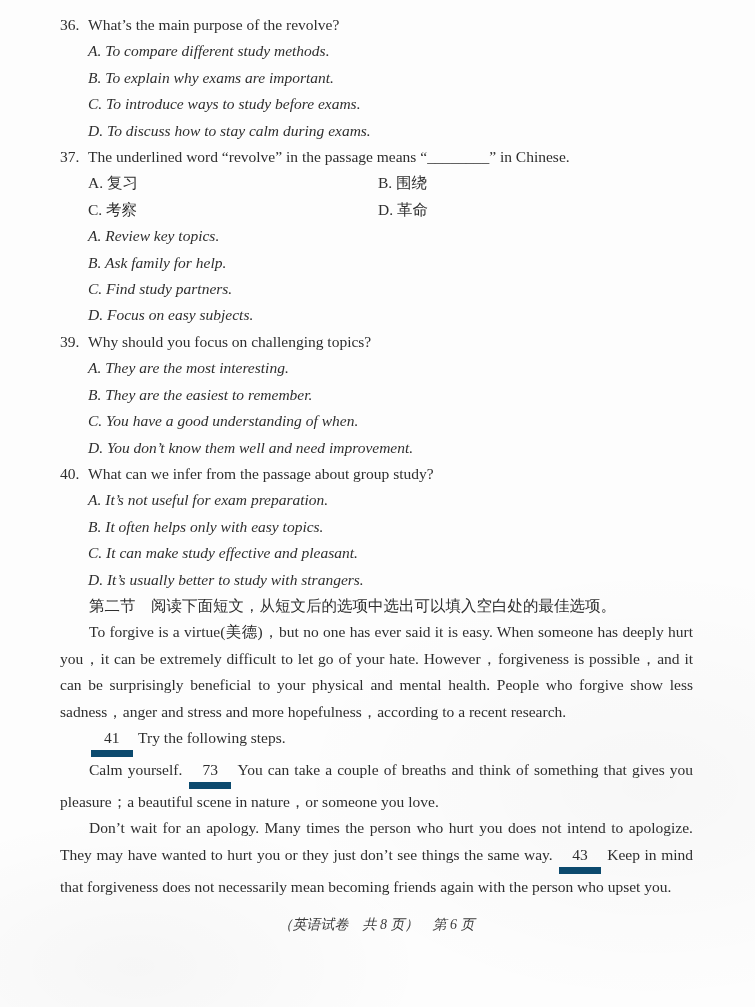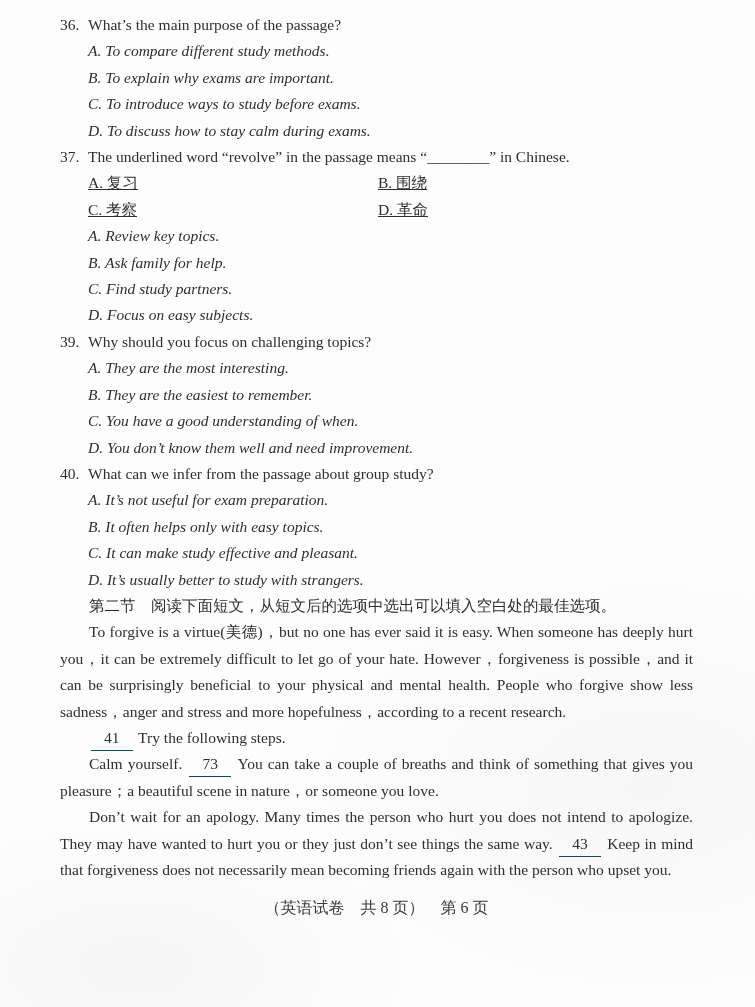--- a/index.html
+++ b/index.html
@@ -25,56 +25,56 @@
     width: 755px;
   }
   .q-row { display: flex; }
   .q-num { flex: 0 0 28px; }
   .q-stem { flex: 1 1 auto; }
   .options { padding-left: 28px; font-style: italic; }
   .options-grid {
     display: grid;
     grid-template-columns: 290px auto;
     padding-left: 28px;
-    text-decoration: underline;
   }
   .option { white-space: nowrap; }
   p.para, p.heading {
     margin: 0;
     text-indent: 29px;
   }
   p.para { text-align: justify; }
   .blank {
     display: inline-block;
     text-indent: 0;
     padding: 0 13px 1px 13px;
     margin: 0 2px;
-    border-bottom: 1px solid #0c4a6e;
+    border-bottom: 7px solid #0c4a6e;
     line-height: 22px;
     text-align: center;
     font-family: Liberation Serif, serif;
   }
   .footer {
     margin-top: 12px;
     text-align: center;
-    font-size: 16px;
+    font-size: 14px;
     color: #3a3a3a;
+    font-style: italic;
   }
 </style>
 </head>
 <body>
 
 <div class="page">
 
   <section>
 
     <div>
       <div class="q-row">
         <span class="q-num">36.</span>
-        <span class="q-stem">What’s the main purpose of the passage?</span>
+        <span class="q-stem">What’s the main purpose of the revolve?</span>
       </div>
       <div class="options">
         <div class="option">A. To compare different study methods.</div>
         <div class="option">B. To explain why exams are important.</div>
         <div class="option">C. To introduce ways to study before exams.</div>
         <div class="option">D. To discuss how to stay calm during exams.</div>
       </div>
     </div>
 
     <div>

